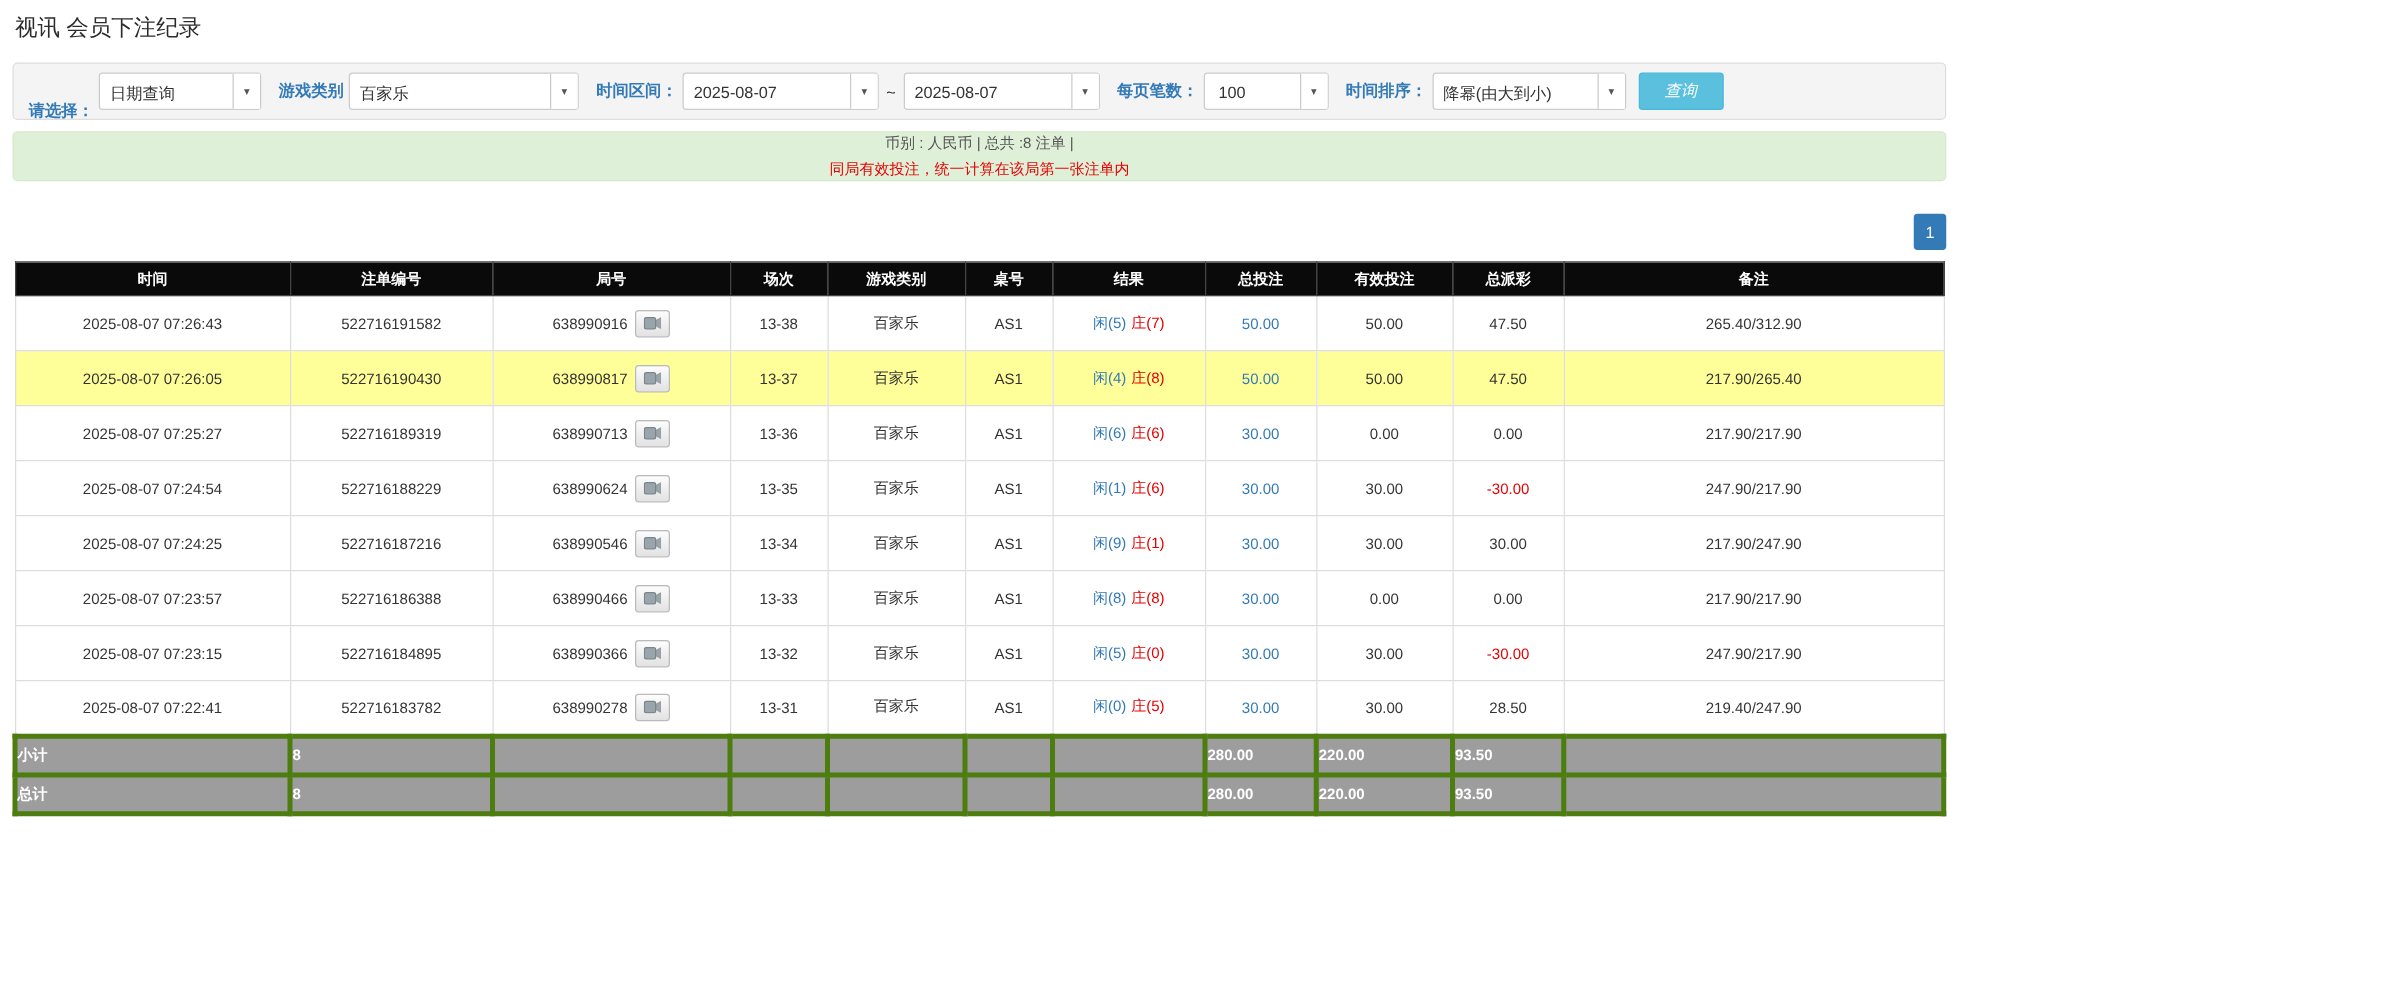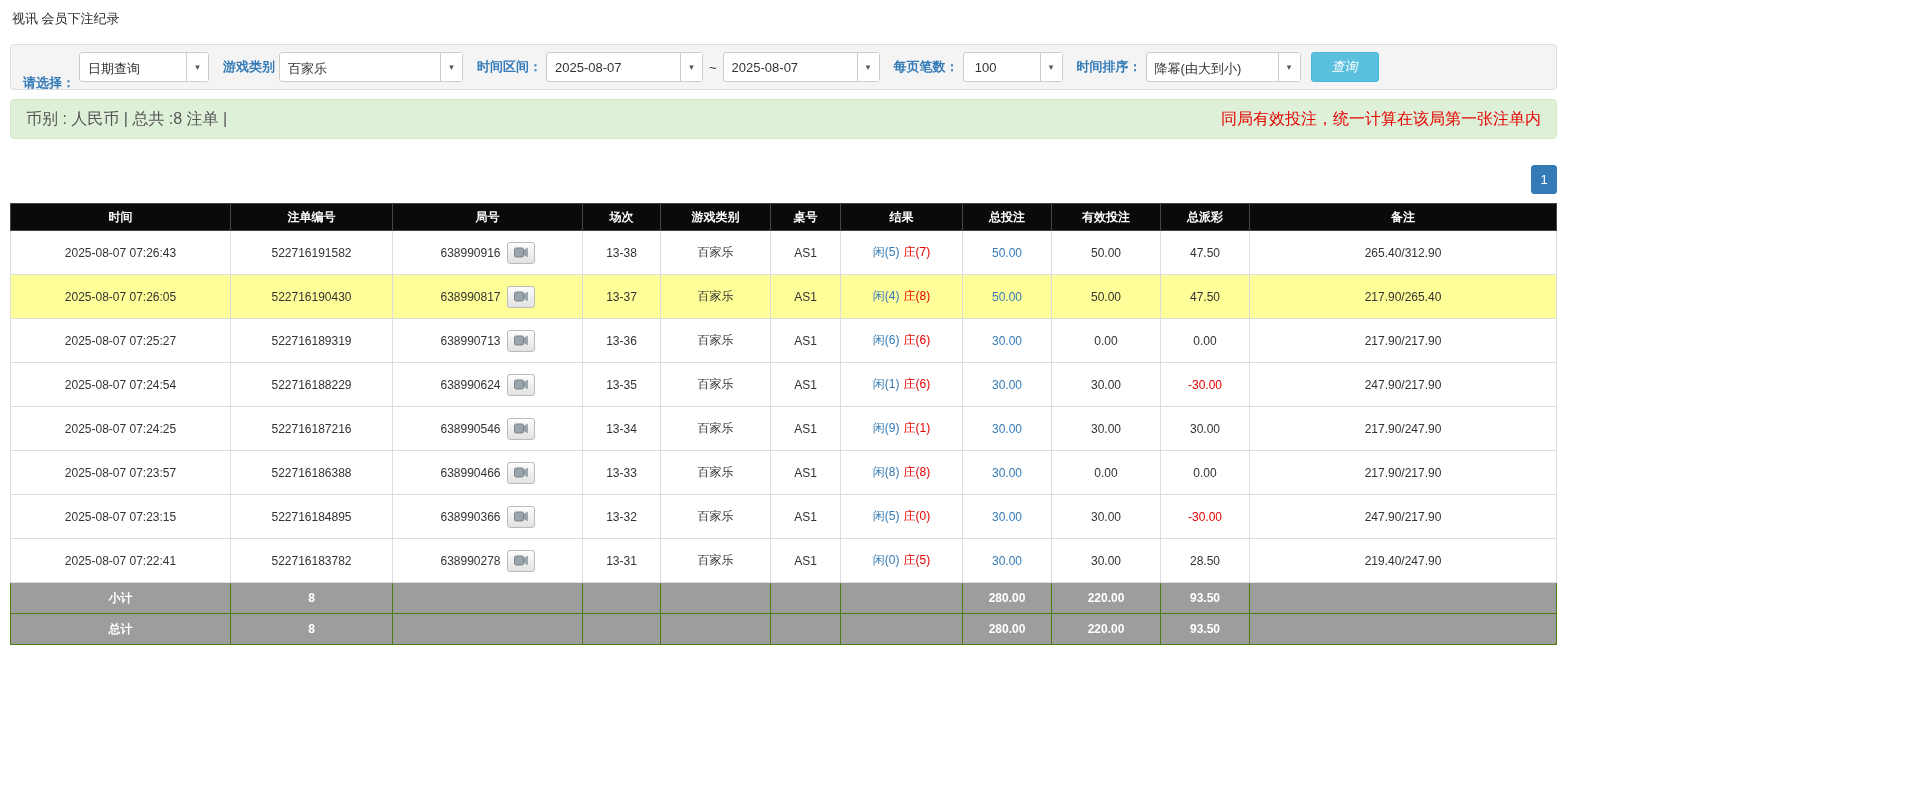--- a/index.html
+++ b/index.html
@@ -13,21 +13,21 @@
     --filter-bg:#f4f4f4;
   }
   *{box-sizing:border-box;margin:0;padding:0;}
   html,body{background:#fff;}
   body{
     width:1915px;height:800px;overflow:hidden;
     font-family:"Liberation Sans","DejaVu Sans",sans-serif;
     color:#333;
   }
   .page{width:1547px;margin:10px 0 0 10px;}
-  .page-title{font-size:13px;font-weight:400;color:#2b2b2b;margin:2px 0 16px 2px;}
+  .page-title{font-size:18px;font-weight:400;color:#2b2b2b;margin:2px 0 16px 2px;}
 
   
   .filter-bar{
     background:var(--filter-bg);
     border:1px solid #ddd;border-radius:4px;
     height:46px;padding:8px 10px;
     display:flex;align-items:center;
   }
   .f-label{color:var(--accent);font-weight:bold;font-size:13px;margin:0 4px 0 14px;white-space:nowrap;}
   .f-label.first{margin-left:2px;margin-top:32px;}
@@ -54,21 +54,22 @@
     color:#fff;font-size:13px;cursor:pointer;
     font-family:inherit;
     font-style:italic;
   }
 
   
   .info-bar{
     margin-top:9px;height:40px;
     background:var(--info-bg);border:1px solid #d6e9c6;border-radius:4px;
     padding:0 15px;display:flex;align-items:center;justify-content:space-between;
-    font-size:16px;
+    font-size:12px;
+    flex-direction:column;
   }
   .info-left{color:#555;}
   .info-right{color:var(--danger);}
 
   
   .pagination{margin-top:26px;margin-bottom:9px;text-align:right;}
   .page-btn{
     display:inline-block;min-width:26px;height:29px;line-height:27px;
     background:var(--accent);border:1px solid var(--accent);border-radius:3px;
     color:#fff;font-size:13px;text-align:center;cursor:pointer;
@@ -92,21 +93,21 @@
     background:linear-gradient(#fdfdfd,#e2e2e2);
     display:inline-flex;align-items:center;justify-content:center;
     cursor:pointer;
   }
   .player{color:var(--accent);margin-right:4px;}
   .banker{color:var(--danger);}
   .bet-link{color:var(--accent);text-decoration:none;}
   .neg{color:var(--danger);}
   tfoot td{
     background:var(--footer-bg);color:#fff;font-weight:bold;
-    height:31px;border:1px solid #4d7c0f;text-align:center;
+    height:31px;border:4px solid #4d7c0f;text-align:left;
   }
 </style>
 </head>
 <body>
 
 <div class="page">
 
   <h1 class="page-title">视讯 会员下注纪录</h1>
 
   <div class="filter-bar">

